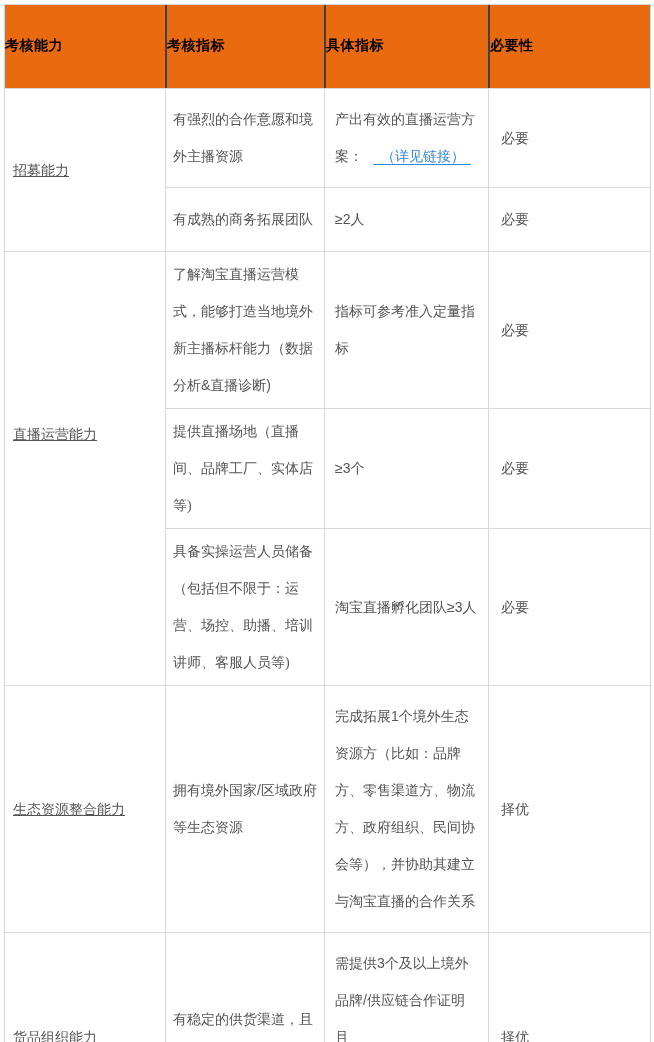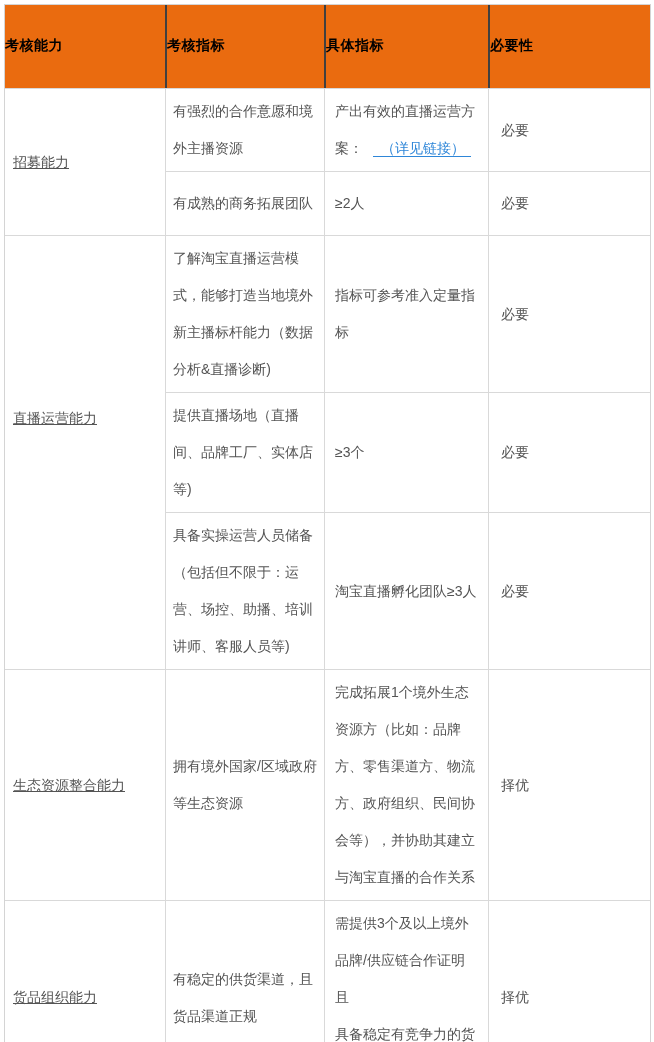--- a/index.html
+++ b/index.html
@@ -47,23 +47,23 @@
     line-height:37px;
     color:var(--body-text);
     vertical-align:middle;
     border-top:1px solid var(--border);
     white-space:pre-line;
     overflow:hidden;
   }
   td + td{border-left:1px solid var(--border);margin-left:36px;}
   td.cap{padding:4px 8px;text-decoration:underline;}
   td.ind{padding:4px 7px;border-left:1px solid var(--border);}
-  td.det{padding:4px 10px;}
+  td.det{padding:12px 10px;}
   td.nec{padding:13px 12px;}
-  tr.sub td.ind{border-left:1px solid var(--border);}
+  tr.sub td.ind{border-left:1px solid var(--border);font-family:Liberation Serif, serif;}
   .cap-raised > div{transform:translateY(-34px);}
   a.det-link{
     color:var(--link);
     text-decoration:none;
     border-bottom:1px solid var(--link);
     margin-left:10px;
     padding:0 6px 0 8px;
     cursor:pointer;
     text-align:right;
   }

